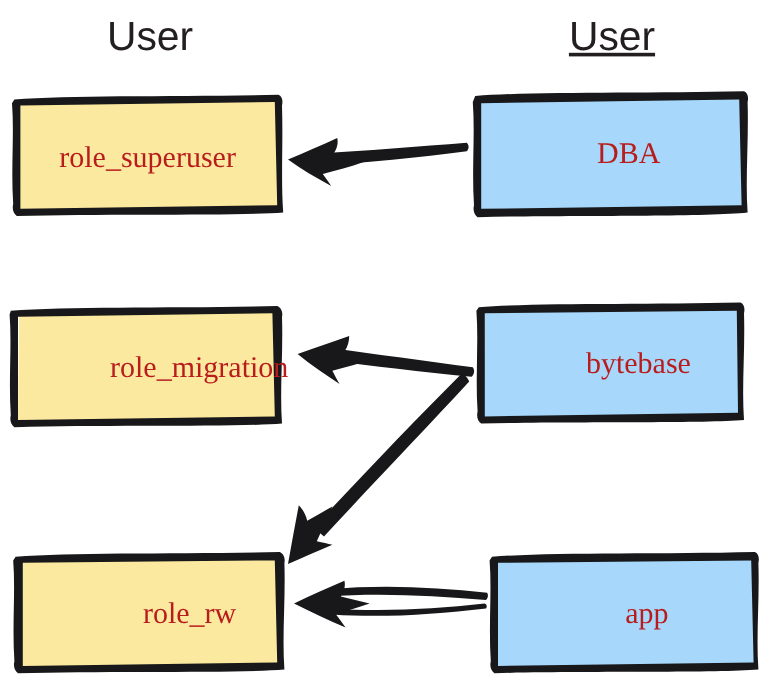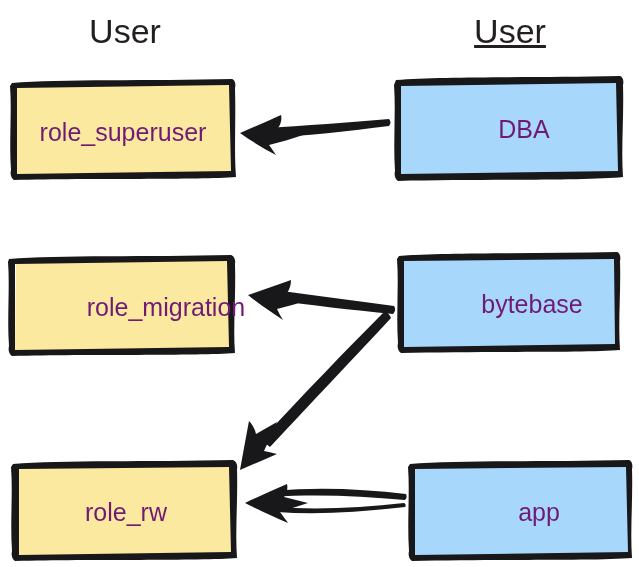--- a/index.html
+++ b/index.html
@@ -34,24 +34,24 @@
     letter-spacing: 0px;
     text-align: center;
     white-space: nowrap;
     user-select: none;
   }
   #header-role  { left: 35px;  top: 12px; width: 180px; }
   #header-user  { left: 420px; top: 12px; width: 180px; text-decoration: underline; }
 
   .node-label {
     position: absolute;
-    font-family: Liberation Sans, sans-serif;
+    font-family: Liberation Serif, serif;
     font-size: 25px;
     font-weight: 400;
-    color: #701a75;
+    color: #b91c1c;
     text-align: center;
     white-space: nowrap;
     user-select: none;
     pointer-events: none;
   }
 </style>
 </head>
 <body>
 
 <div id="canvas">
@@ -141,21 +141,21 @@
     </g>
   </svg>
 
   <div class="col-header" id="header-role">User</div>
   <div class="col-header" id="header-user">User</div>
 
   <div class="node-label" style="left:10px; top:118px; width:226px;">role_superuser</div>
 
   <div class="node-label" style="left:8px; top:293px; width:228px;margin-left:44px;">role_migration</div>
 
-  <div class="node-label" style="left:11px; top:498px; width:230px;">role_rw</div>
+  <div class="node-label" style="left:11px; top:498px; width:230px;padding-left:32px;">role_rw</div>
 
   <div class="node-label" style="left:394px; top:115px; width:228px;margin-left:16px;">DBA</div>
 
   <div class="node-label" style="left:398px; top:290px; width:268px;">bytebase</div>
 
   <div class="node-label" style="left:409px; top:498px; width:260px;">app</div>
 
 </div>
 
 </body></html>

